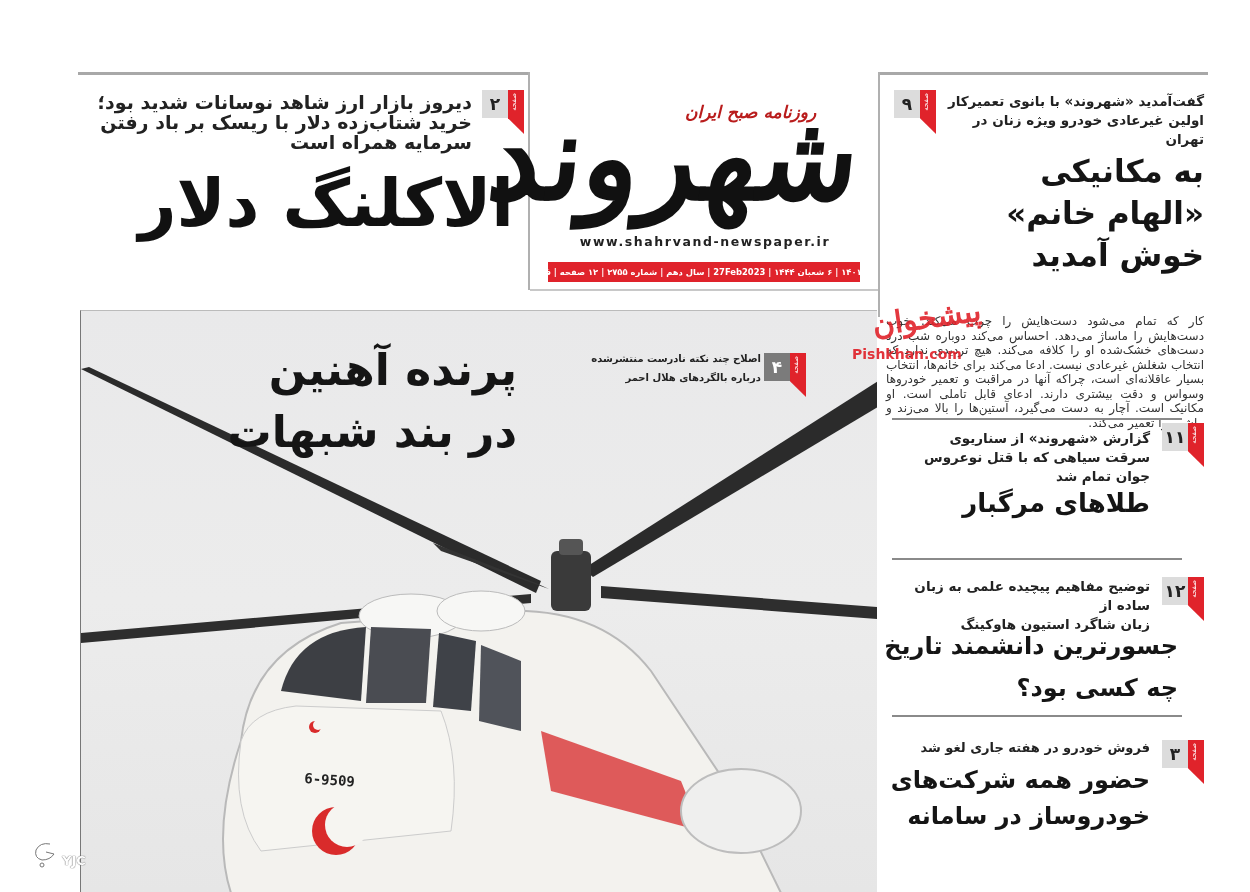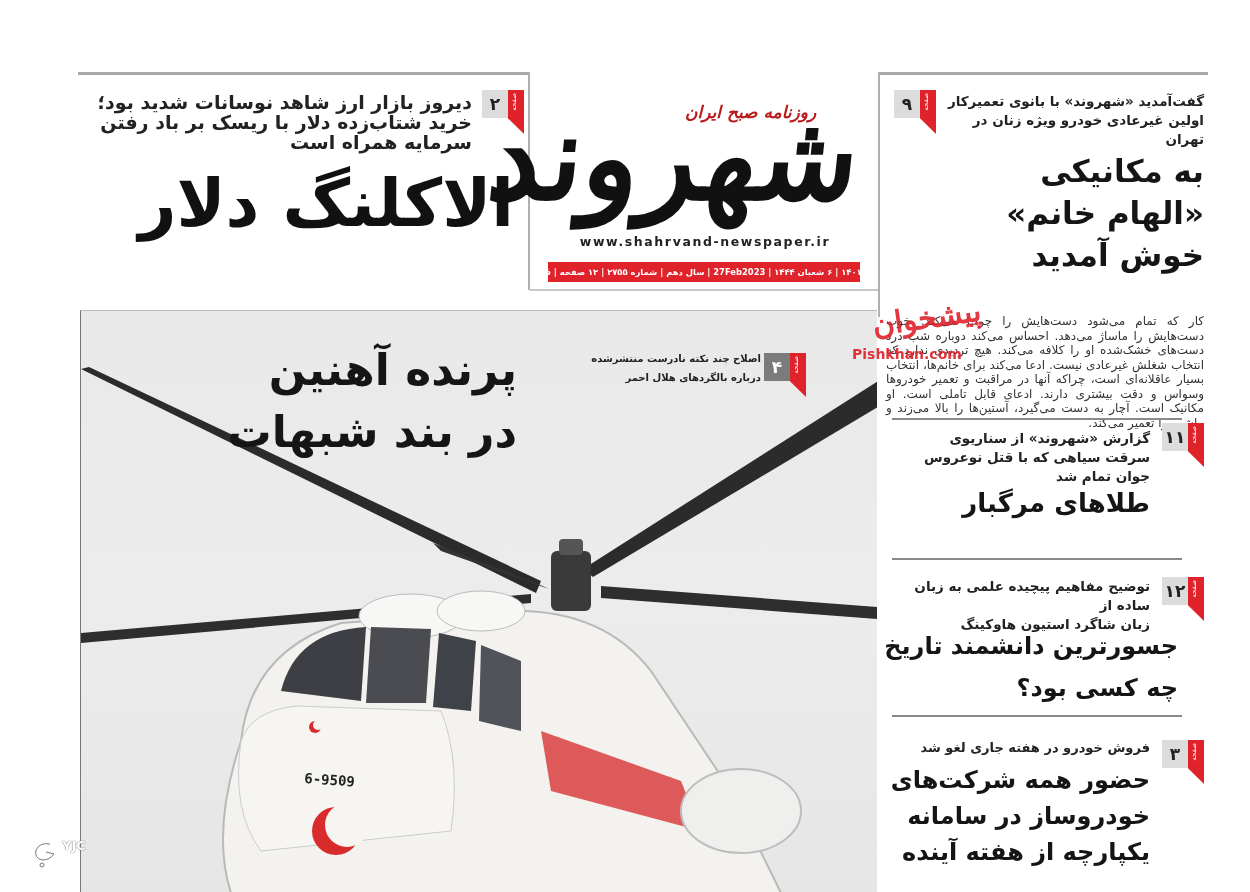--- a/index.html
+++ b/index.html
@@ -56,21 +56,21 @@
     line-height: 62px; color: #151515; direction: rtl; text-align: right; letter-spacing: -1px; }
   .photo-kicker { position: absolute; left: 460px; top: 38px; width: 220px; font-size: 10px;
     font-weight: bold; line-height: 19px; color: #222; direction: rtl; text-align: right; }
 
   
   .watermark { position: absolute; left: 850px; top: 300px; width: 130px; height: 70px; pointer-events: none; }
   .wm-script { position: absolute; left: 22px; top: 0; font-size: 30px; font-weight: bold; color: #e0232b;
     font-family: "DejaVu Serif", serif; direction: rtl; transform: rotate(-8deg); opacity: .9; }
   .wm-latin { position: absolute; left: 2px; top: 46px; font-size: 14px; font-weight: bold; color: #e0232b; opacity: .92; }
 
-  .yjc { position: absolute; left: 28px; top: 838px; display: flex; align-items: flex-start; gap: 4px;
+  .yjc { position: absolute; left: 28px; top: 838px; display: flex; align-items: flex-end; gap: 4px;
     color: #fff; font-weight: bold; font-size: 13px; text-shadow: 0 0 1px #666, 0 0 1px #666; }
 </style>
 </head>
 <body>
 
 <div class="rule" style="left:78px;top:72px;width:452px;height:3px;"></div>
 <div class="rule" style="left:878px;top:72px;width:330px;height:3px;"></div>
 <div class="col-divider" style="left:528px;top:72px;width:2px;height:218px;"></div>
 <div class="col-divider" style="left:878px;top:72px;width:2px;height:245px;"></div>
 <div class="rule" style="left:530px;top:289px;width:348px;height:2px;background:#c8c8c8;"></div>
@@ -158,21 +158,20 @@
     <div class="page-badge" style="right:4px;top:10px;">
       <div class="badge-num">۳</div>
       <div class="badge-ribbon">
           <span>صفحه</span>
         </div>
     </div>
     <div class="rtl story-kicker" style="position:absolute;right:58px;top:8px;width:260px;font-size:13px;">فروش خودرو در هفته جاری لغو شد</div>
     <div class="rtl story-head" style="position:absolute;right:58px;top:32px;width:270px;font-size:24px;line-height:36px;">
       <div>حضور همه شرکت‌های</div>
       <div>خودروساز در سامانه</div>
-      <div>یکپارچه از هفته آینده</div>
     </div>
   </div>
 </div>
 
 <div id="main-photo">
   <svg width="797" height="582" viewBox="0 0 797 582" style="position:absolute;left:0;top:0;">
 
     <polygon points="0,58 8,56 460,270 455,282" fill="#2b2b2b"></polygon>
     <polygon points="797,70 797,96 512,266 502,258" fill="#2b2b2b"></polygon>
     <polygon points="0,322 0,332 450,292 450,283" fill="#2e2e2e"></polygon>

